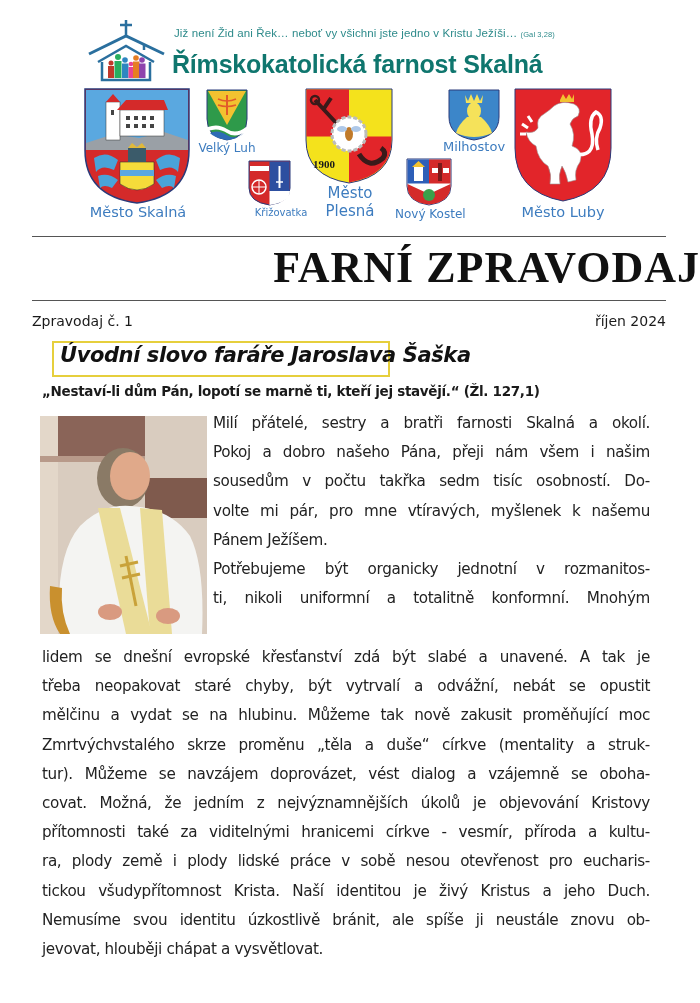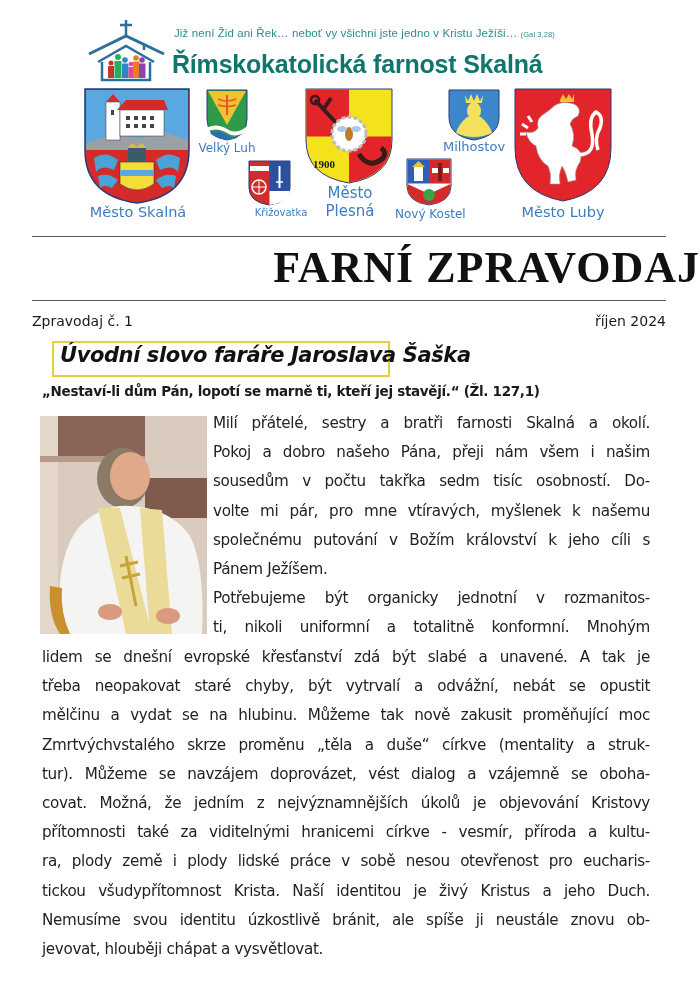--- a/index.html
+++ b/index.html
@@ -213,21 +213,20 @@
     <ellipse cx="70" cy="196" rx="12" ry="8" fill="#d99a80"></ellipse>
     <ellipse cx="128" cy="200" rx="12" ry="8" fill="#d99a80"></ellipse>
   </svg>
 </div>
 
 <div class="body-text" style="left:213px; top:409px; width:437px;">
   <span class="line">Milí přátelé, sestry a bratři farnosti Skalná a okolí.</span>
   <span class="line">Pokoj a dobro našeho Pána, přeji nám všem i našim</span>
   <span class="line">sousedům v počtu takřka sedm tisíc osobností. Do-</span>
   <span class="line">volte mi pár, pro mne vtíravých, myšlenek k našemu</span>
-  <span class="line">společnému putování v Božím království k jeho cíli s</span>
   <span class="line last">Pánem  Ježíšem.</span>
   <span class="line">Potřebujeme být organicky jednotní v rozmanitos-</span>
   <span class="line">ti, nikoli uniformní a totalitně konformní. Mnohým</span>
 </div>
 
 <div class="body-text" style="left:42px; top:643px; width:608px;">
   <span class="line">lidem se dnešní evropské křesťanství zdá být slabé a unavené. A tak je</span>
   <span class="line">třeba neopakovat staré chyby, být vytrvalí a odvážní, nebát se opustit</span>
   <span class="line">mělčinu a vydat se na hlubinu. Můžeme tak nově zakusit proměňující moc</span>
   <span class="line">Zmrtvýchvstalého skrze proměnu „těla a duše“ církve (mentality a struk-</span>

